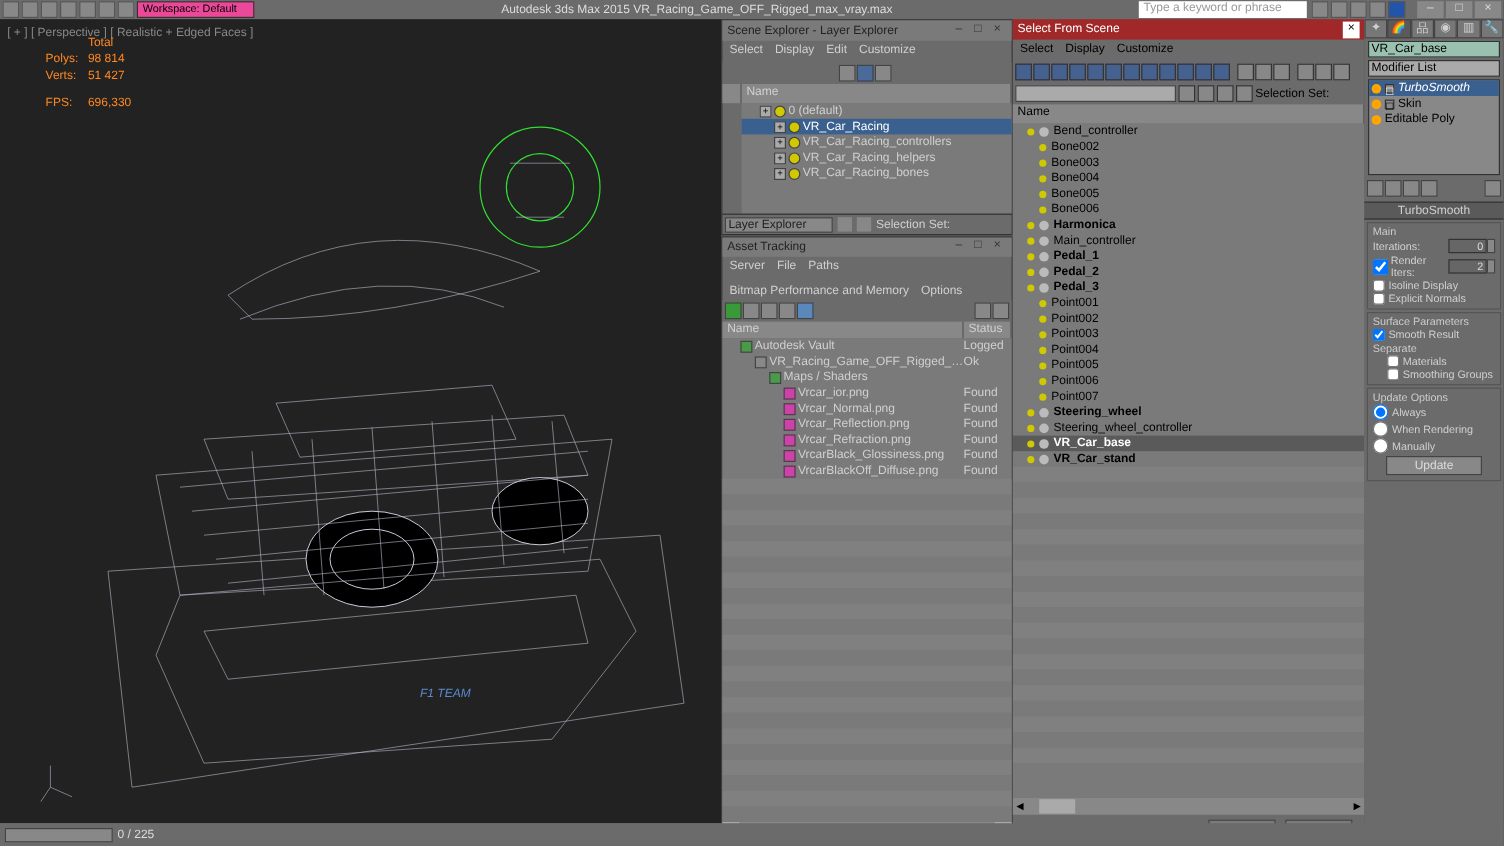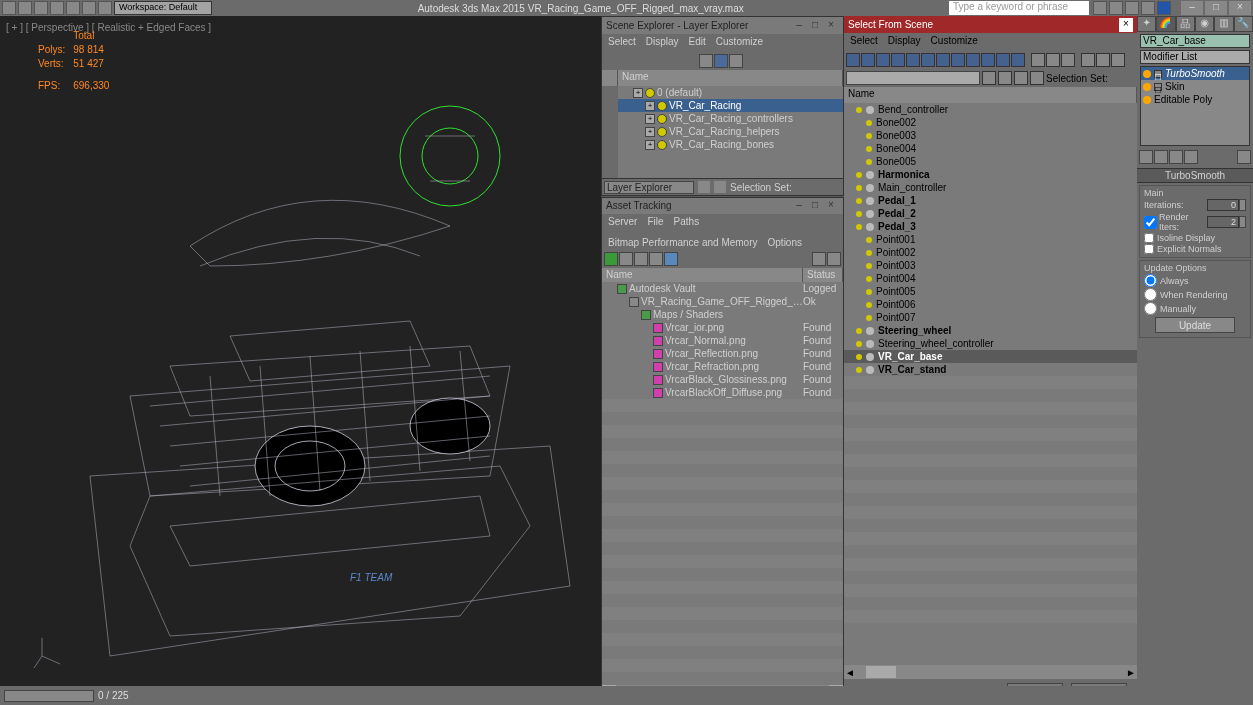--- a/index.html
+++ b/index.html
@@ -4,21 +4,21 @@
 <style>
 * { margin: 0; padding: 0; box-sizing: border-box; font-family: "Segoe UI", Tahoma, sans-serif; font-size: 10px; user-select: none; }
 body { background: #5a5a5a; width: 1253px; height: 705px; overflow: hidden; position: relative; }
 .titlebar { height: 16px; background: #6b6b6b; display: flex; align-items: center; padding: 0 2px; color: #ddd; }
 .titlebar .icons-left { display: flex; gap: 2px; }
 .titlebar .ic { width: 14px; height: 14px; background: #888; border: 1px solid #555; }
 .titlebar .title { flex: 1; text-align: center; }
 .titlebar .search { width: 140px; height: 14px; background: #fff; color: #999; padding: 0 4px; margin-right: 4px; }
 .titlebar .icons-right { display: flex; gap: 2px; }
 .titlebar .wc { width: 22px; height: 14px; background: #888; text-align: center; }
-.workspace-dd { background: #a3a3a3; color: #000; padding: 0 14px 0 4px; border: 1px solid #333; position: relative; font-size: 9px;}
+.workspace-dd { background: #ec4899; color: #000; padding: 0 14px 0 4px; border: 1px solid #333; position: relative; font-size: 9px;}
 .viewport-area { position: absolute; top: 16px; left: 0; width: 601px; height: 670px; background: #222; }
 .vp-label { position: absolute; top: 6px; left: 6px; color: #888; font-size: 10px; }
 .vp-stats { position: absolute; top: 12px; left: 36px; color: #ff8822; font-size: 10px; line-height: 1.2; }
 .vp-stats th { text-align: left; font-weight: normal; padding-right: 6px; }
 .vp-render { position: absolute; top: 80px; left: 30px; width: 560px; height: 580px; }
 .vp-render svg { width: 100%; height: 100%; }
 .statusbar { position: absolute; bottom: 0; left: 0; right: 0; height: 19px; background: #6b6b6b; color: #ddd; display: flex; align-items: center; padding: 0 4px; }
 .statusbar .scroll { flex: 0 0 90px; height: 12px; background: #888; border: 1px solid #444; }
 .statusbar .label { margin-left: 4px; }
 .panel { position: absolute; background: #6b6b6b; color: #d0d0d0; border: 1px solid #333; }
@@ -444,20 +444,25 @@
         <div class="srow">
           <span style="width:20px;"></span>
           <span class="dot-y"></span>
           <span>Bone004</span>
         </div>
         <div class="srow">
           <span style="width:20px;"></span>
           <span class="dot-y"></span>
           <span>Bone005</span>
         </div>
+        <div class="srow">
+          <span style="width:20px;"></span>
+          <span class="dot-y"></span>
+          <span>Bone006</span>
+        </div>
         <div class="srow bold">
           <span style="width:10px;"></span>
           <span class="dot-y"></span>
           <span class="dot-g"></span>
           <span>Harmonica</span>
         </div>
         <div class="srow">
           <span style="width:10px;"></span>
           <span class="dot-y"></span>
           <span class="dot-g"></span>
@@ -629,20 +634,36 @@
     <div class="chk">
       <input type="checkbox" style="">
       <span>Isoline Display</span>
     </div>
     <div class="chk">
       <input type="checkbox" style="">
       <span>Explicit Normals</span>
     </div>
   </div>
   <div class="group">
+    <div class="grp-ttl">Surface Parameters</div>
+    <div class="chk">
+      <input type="checkbox" checked="" style="">
+      <span>Smooth Result</span>
+    </div>
+    <div class="grp-ttl">Separate</div>
+    <div class="chk" style="padding-left:12px;">
+      <input type="checkbox" style="">
+      <span>Materials</span>
+    </div>
+    <div class="chk" style="padding-left:12px;">
+      <input type="checkbox" style="">
+      <span>Smoothing Groups</span>
+    </div>
+  </div>
+  <div class="group">
     <div class="grp-ttl">Update Options</div>
     <div class="rad">
       <input type="radio" name="upd" checked="" style="">
       <span>Always</span>
     </div>
     <div class="rad">
       <input type="radio" name="upd" style="">
       <span>When Rendering</span>
     </div>
     <div class="rad">

